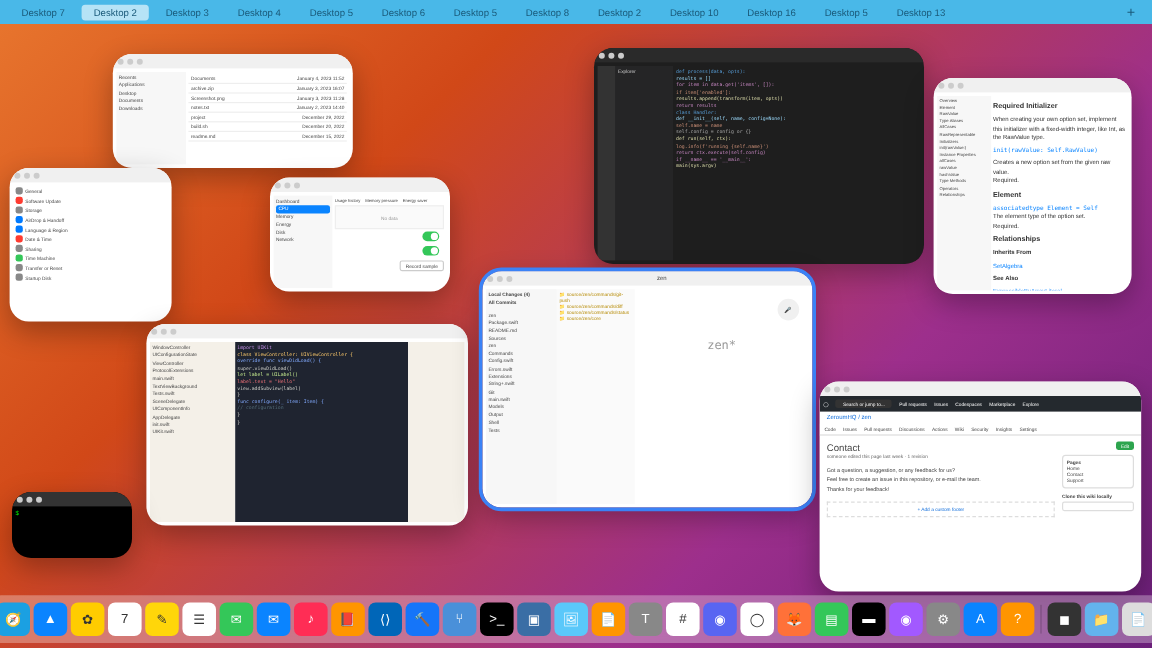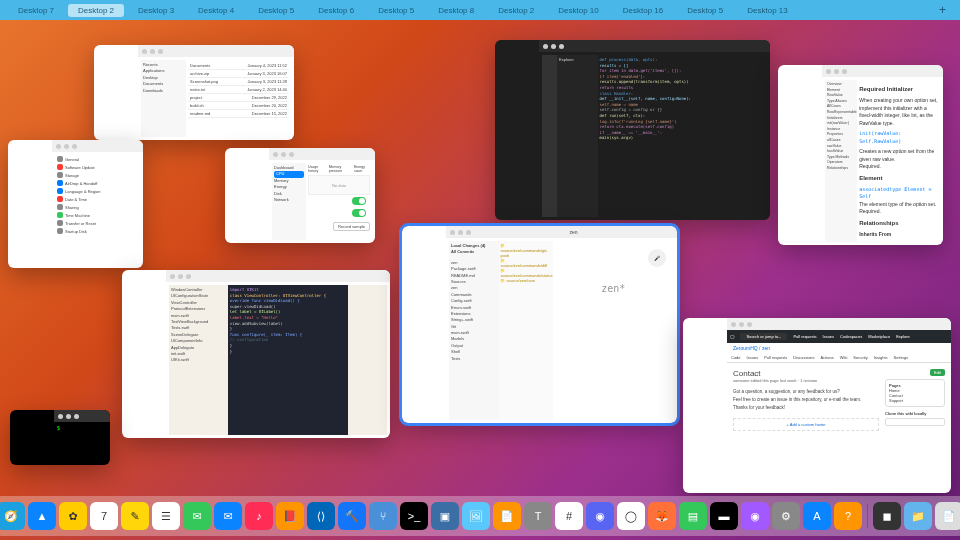--- a/index.html
+++ b/index.html
@@ -3,21 +3,21 @@
 <meta charset="utf-8">
 <style>
 *{margin:0;padding:0;box-sizing:border-box;font-family:-apple-system,BlinkMacSystemFont,"Helvetica Neue",sans-serif;}
 html,body{width:960px;height:540px;overflow:hidden;}
 body{background:linear-gradient(135deg,#e8762e 0%,#d14818 30%,#9d2f8c 70%,#6b1f7a 100%);position:relative;}
 .spaces-bar{height:20px;background:#49b8e8;display:flex;align-items:center;padding:0 8px;gap:4px;font-size:8px;color:#1a5a7a;}
 .space-tab{padding:2px 10px;border-radius:3px;cursor:pointer;}
 .space-tab.active{background:rgba(255,255,255,0.6);}
 .add-space{margin-left:auto;font-size:12px;cursor:pointer;padding:0 6px;}
 .desktop{position:relative;width:100%;height:calc(100% - 20px - 44px);}
-.window{position:absolute;background:#fff;border-radius:6px;box-shadow:0 8px 24px rgba(0,0,0,0.3);overflow:hidden;font-size:5px;color:#444;padding-left:44px;}
+.window{position:absolute;background:#fff;border-radius:16px;box-shadow:0 8px 24px rgba(0,0,0,0.3);overflow:hidden;font-size:5px;color:#444;}
 .window.dark{background:#1e1e1e;color:#aaa;}
 .window.selected{outline:3px solid #3b82f6;}
 .titlebar{height:12px;background:#f0f0f0;display:flex;align-items:center;padding:0 4px;gap:3px;}
 .dark .titlebar{background:#2a2a2a;}
 .tl-dot{width:5px;height:5px;border-radius:50%;background:#ccc;}
 .win-body{padding:3px;display:flex;height:calc(100% - 12px);}
 .sidebar{width:30%;background:#f7f7f7;padding:2px;font-size:4px;line-height:1.6;}
 .dark .sidebar{background:#252525;}
 .main-area{flex:1;padding:2px;overflow:hidden;}
 .file-row{display:flex;justify-content:space-between;padding:1px 2px;border-bottom:1px solid #eee;font-size:4px;}

